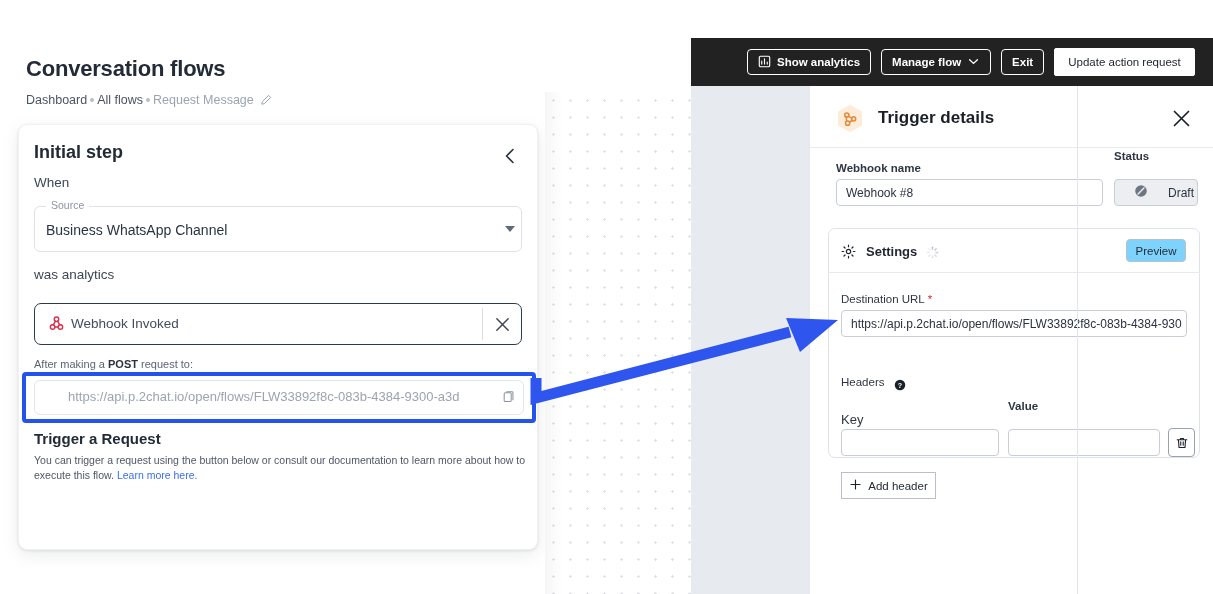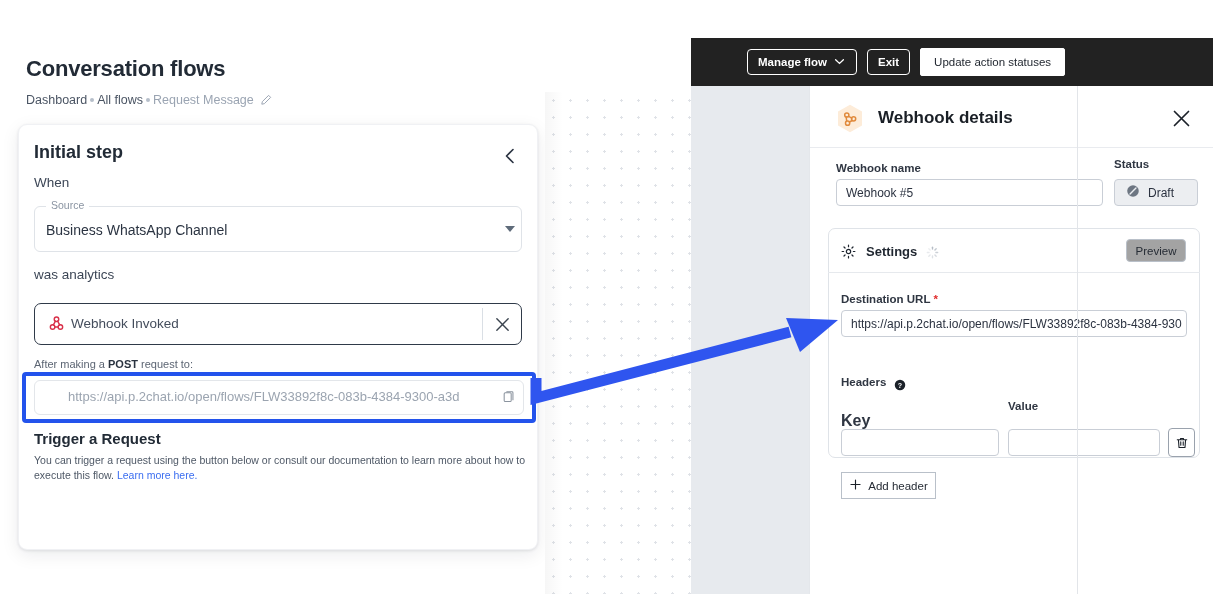--- a/index.html
+++ b/index.html
@@ -196,66 +196,66 @@
   .lbl-sm {
     font-size:11.5px; color:#2f3642; font-weight:bold;
   }
   #wh-name-label { position:absolute; left:26px; top:76px; }
   #wh-name-input {
     position:absolute; left:26px; top:93px; width:267px; height:27px;
     border:1px solid #c9ced6; border-radius:4px; background:#fff;
     font-size:12px; color:#2b3240; padding-left:9px;
     display:flex; align-items:center;
   }
-  #status-label { position:absolute; left:304px; top:72px;text-align:center; }
+  #status-label { position:absolute; left:304px; top:64px;text-align:center; }
   #status-badge {
     position:absolute; left:304px; top:93px; width:84px; height:27px;
     border:1px solid #c9ced6; border-radius:4px; background:#eceef1;
-    display:flex; align-items:center; gap:8px; padding-left:11px;
+    display:flex; align-items:center; gap:20px; padding-left:19px;
     font-size:12px; color:#2b3240;
   }
   
   #settings-card {
     position:absolute; left:18px; top:142px; width:372px; height:230px;
     border:1px solid #dfe3e8; border-radius:7px; background:#fff;
   }
   #settings-head {
     position:absolute; left:18px; top:142px; width:372px; height:45px;
     border-bottom:1px solid #e6e9ed;
   }
   #gear-ico { position:absolute; left:31px; top:158px; width:15px; height:15px; }
   #settings-title {
     position:absolute; left:56px; top:158px;
     font-size:13px; font-weight:bold; color:#1f2630;
   }
   #spinner-ico { position:absolute; left:116px; top:159px; width:13px; height:13px; }
   #preview-btn {
     position:absolute; left:316px; top:153px; width:60px; height:23px;
-    border:1px solid #b9c0c9; border-radius:4px; background:#a3a3a3;
+    border:1px solid #b9c0c9; border-radius:4px; background:#7dd3fc;
     font-size:11.5px; color:#262c35; cursor:pointer;
     display:flex; align-items:center; justify-content:center;
     font-family:"Liberation Sans", sans-serif;
   }
   #dest-label {
     position:absolute; left:31px; top:207px;
-    font-size:11.5px; font-weight:bold; color:#2f3642;
+    font-size:11.5px; font-weight:normal; color:#2f3642;
   }
   #dest-req { color:#e02b2b; margin-left:3px; }
   #dest-input {
     position:absolute; left:31px; top:224px; width:346px; height:27px;
     border:1px solid #c9ced6; border-radius:4px; background:#fff;
     overflow:hidden; display:flex; align-items:center;
     padding-left:9px; font-size:12px; color:#2b3240; white-space:nowrap;
   }
   #headers-label {
     position:absolute; left:31px; top:290px;
-    font-size:11.5px; font-weight:bold; color:#2f3642;
+    font-size:11.5px; font-weight:normal; color:#2f3642;
   }
   #help-ico { position:absolute; left:84px; top:291px; width:12px; height:12px; }
-  #key-label { position:absolute; left:31px; top:326px; font-size:16px; font-weight:bold; color:#2f3642; }
+  #key-label { position:absolute; left:31px; top:326px; font-size:13px; font-weight:normal; color:#2f3642; }
   #val-label { position:absolute; left:198px; top:314px; font-size:11.5px; font-weight:bold; color:#2f3642; }
   #key-input {
     position:absolute; left:31px; top:343px; width:158px; height:27px;
     border:1px solid #c9ced6; border-radius:4px; background:#fff;
   }
   #val-input {
     position:absolute; left:198px; top:343px; width:152px; height:27px;
     border:1px solid #c9ced6; border-radius:4px; background:#fff;
   }
   #del-header-btn {
@@ -357,60 +357,69 @@
   </div>
 </div>
 
 <div id="canvas-dots"></div>
 <div id="canvas-shade-left"></div>
 
 <div id="right-window">
 
   <div id="top-toolbar">
     <div class="tb-btn">
+      <span>
+        <svg viewBox="0 0 16 16" width="13" height="13" fill="none" stroke="#ffffff" stroke-width="1.4">
+          <rect x="1.6" y="1.6" width="12.8" height="12.8" rx="1.6"></rect>
+          <path d="M4.6 11.2V7.6M8 11.2V4.8M11.4 11.2V8.8" stroke-linecap="round"></path>
+        </svg>
+      </span>
+      <span>Show analytics</span>
+    </div>
+    <div class="tb-btn">
       <span>Manage flow</span>
       <span>
         <svg viewBox="0 0 16 16" width="13" height="13" fill="none" stroke="#ffffff" stroke-width="1.6" stroke-linecap="round">
             <path d="M3.2 5.8L8 10.4l4.8-4.6"></path>
           </svg>
       </span>
     </div>
     <div class="tb-btn">
       <span>Exit</span>
     </div>
     <div class="tb-btn primary">
-      <span>Update action statuses</span>
+      <span>Update action request</span>
     </div>
   </div>
 
   <div id="panel-backdrop"></div>
 
   <div id="details-panel">
     <div id="panel-head"></div>
 
     <div id="wh-hex">
       <svg viewBox="0 0 28 30" width="28" height="30">
         <path d="M14 0.8l12 6.8v13.8L14 28.2 2 21.4V7.6z" fill="#fdecd9"></path>
         <g fill="none" stroke="#e08a3c" stroke-width="1.5" stroke-linecap="round">
           <circle cx="10.8" cy="11" r="2.1"></circle>
             <circle cx="17.6" cy="14.8" r="2.1"></circle>
             <circle cx="11.6" cy="19.2" r="2.1"></circle>
           <path d="M12.6 12.3l3.3 1.8M16.3 16.5l-3 1.5M10.2 13.1l.5 4"></path>
         </g>
       </svg>
     </div>
-    <div id="panel-title">Webhook details</div>
+    <div id="panel-title">Trigger details</div>
     <div id="panel-close">
       <svg viewBox="0 0 19 19" width="19" height="19">
           <path d="M2.5 2.5l14 14M16.5 2.5l-14 14" stroke="#1b2129" stroke-width="1.7" stroke-linecap="round"></path>
         </svg>
     </div>
 
     <div class="lbl-sm" id="wh-name-label">Webhook name</div>
-    <div id="wh-name-input">Webhook #5</div>
+    <div id="wh-name-input">Webhook #8</div>
 
     <div class="lbl-sm" id="status-label">Status</div>
     <div id="status-badge">
       <span>
         <svg viewBox="0 0 16 16" width="14" height="14">
             <circle cx="8" cy="8" r="6.6" fill="#6d7682"></circle>
             <path d="M4.6 11.4L11.4 4.6" stroke="#eceef1" stroke-width="1.6" stroke-linecap="round"></path>
           </svg>
       </span>
       <span>Draft</span>

